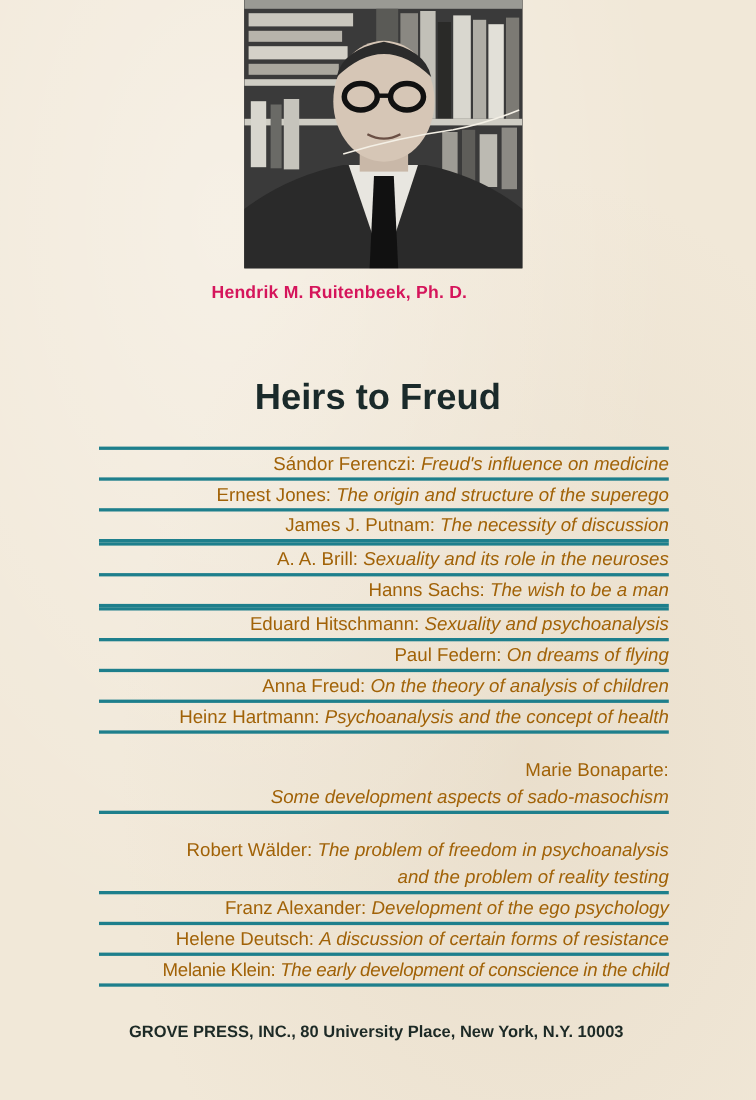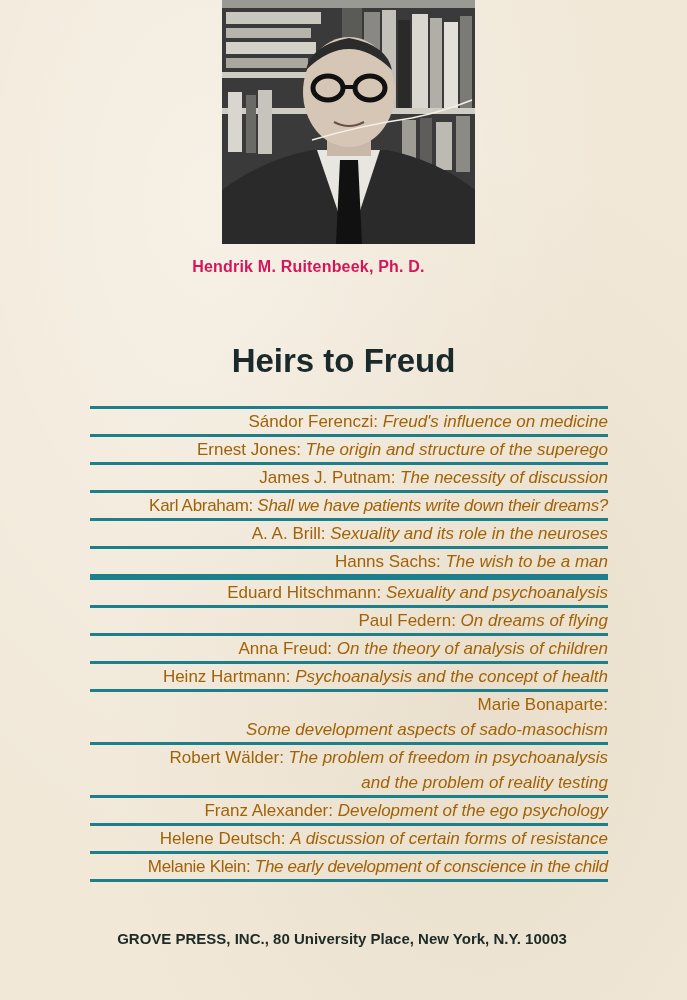--- a/index.html
+++ b/index.html
@@ -61,21 +61,21 @@
       width: 100%;
     }
     .entry {
       text-align: right;
       font-size: 17px;
       line-height: 25px;
       color: #a16207;
       white-space: nowrap;
     }
     .entry.single { height: 25px; }
-    .entry.double { height: 50px; }
+    .entry.double { height: 50px; margin-top: 20px; }
     .entry .name { font-style: normal; }
     .entry .work { font-style: italic; }
     .publisher {
       position: absolute;
       left: 0;
       width: 684px;
       top: 930px;
       text-align: center;
       font-weight: bold;
       font-size: 15px;
@@ -142,21 +142,20 @@
 
   <div class="entry single"><span class="name">Sándor Ferenczi: </span><span class="work">Freud's influence on medicine</span></div>
   <div class="rule"></div>
 
   <div class="entry single"><span class="name">Ernest Jones: </span><span class="work">The origin and structure of the superego</span></div>
   <div class="rule"></div>
 
   <div class="entry single"><span class="name">James J. Putnam: </span><span class="work">The necessity of discussion</span></div>
   <div class="rule"></div>
 
-  <div class="entry single" style="letter-spacing:-0.3px"><span class="name">Karl Abraham: </span><span class="work">Shall we have patients write down their dreams?</span></div>
   <div class="rule"></div>
 
   <div class="entry single"><span class="name">A. A. Brill: </span><span class="work">Sexuality and its role in the neuroses</span></div>
   <div class="rule"></div>
 
   <div class="entry single"><span class="name">Hanns Sachs: </span><span class="work">The wish to be a man</span></div>
   <div class="rule"></div>
 
   <div class="rule"></div>
 

